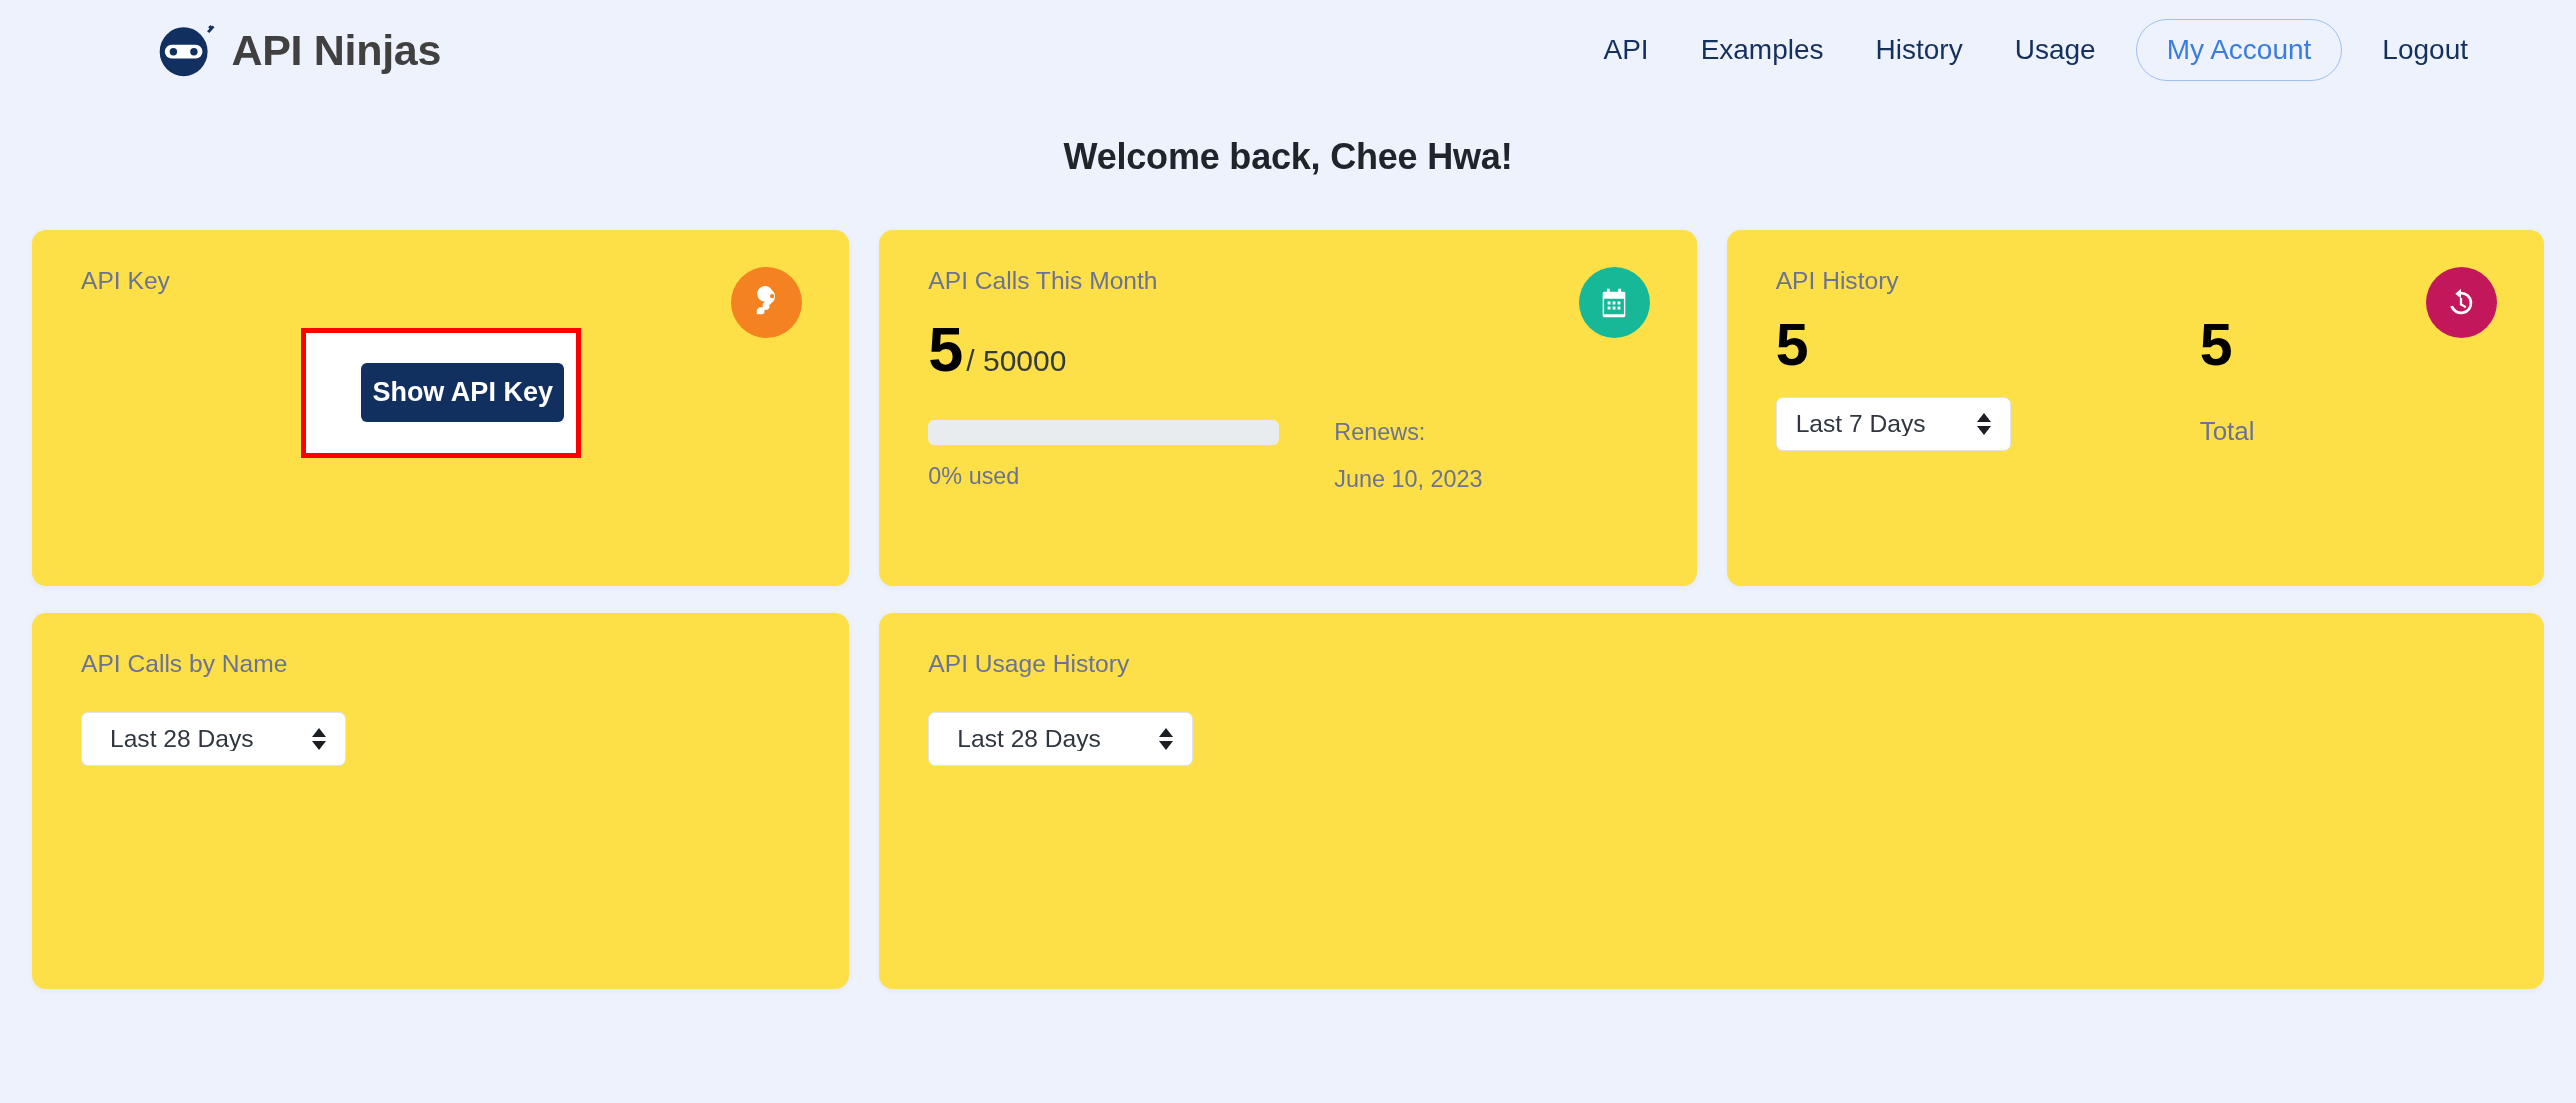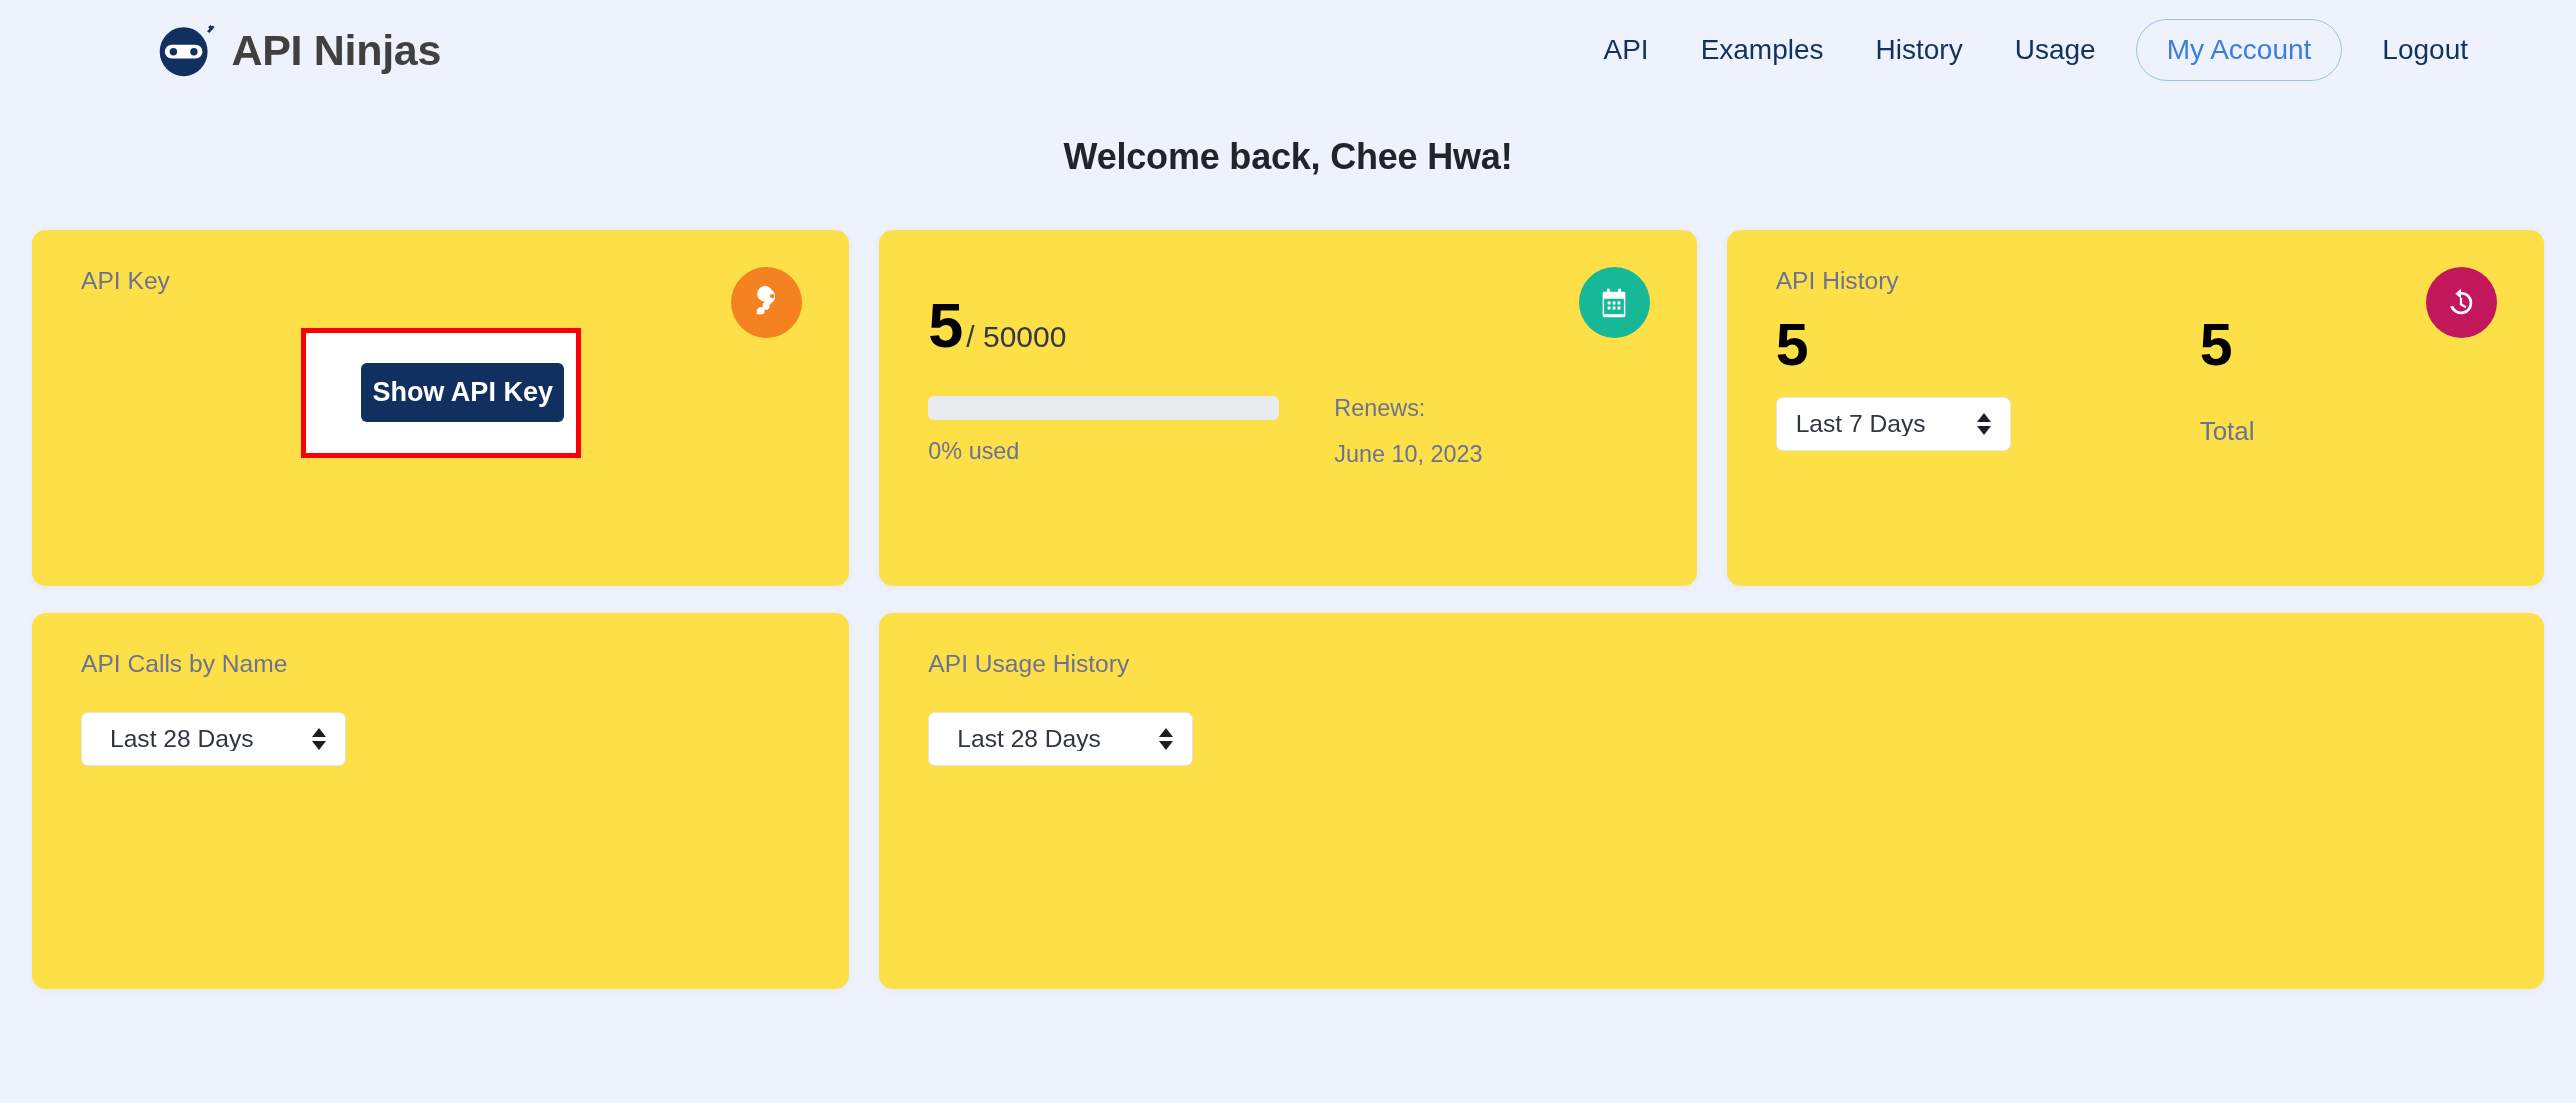--- a/index.html
+++ b/index.html
@@ -292,20 +292,21 @@
       <svg viewBox="0 0 24 24" fill="#ffffff" xmlns="http://www.w3.org/2000/svg">
         <path d="M15.5 3a5.5 5.5 0 1 0-4.9 8L9 12.6V15H6.6l-1.8 1.8V20h4.3l1.1-1.1v-2.2h2.2l1.3-1.3v-2l1.3-1.3A5.5 5.5 0 0 0 15.5 3zm1.6 4.2a1.5 1.5 0 1 1-1.5-1.5 1.5 1.5 0 0 1 1.5 1.5z"></path>
       </svg>
     </div>
     <div class="keybox">
       <button class="show-key-btn">Show API Key</button>
     </div>
   </div>
 
   <div class="card card-top">
+    <div class="card-title">API Calls This Month</div>
     <div class="card-icon" style="background:#17b897;">
       <svg viewBox="0 0 24 24" fill="#ffffff" xmlns="http://www.w3.org/2000/svg">
         <path d="M7 2h2v2h6V2h2v2h2a1 1 0 0 1 1 1v16a1 1 0 0 1-1 1H5a1 1 0 0 1-1-1V5a1 1 0 0 1 1-1h2V2zm12 7H5v11h14V9zM7.5 11h2v2h-2v-2zm3.5 0h2v2h-2v-2zm3.5 0h2v2h-2v-2zM7.5 14.5h2v2h-2v-2zm3.5 0h2v2h-2v-2zm3.5 0h2v2h-2v-2z"></path>
       </svg>
     </div>
 
     <div class="stat-line">
       <span class="stat-big">5</span>
       <span class="stat-sub">/ 50000</span>
     </div>

